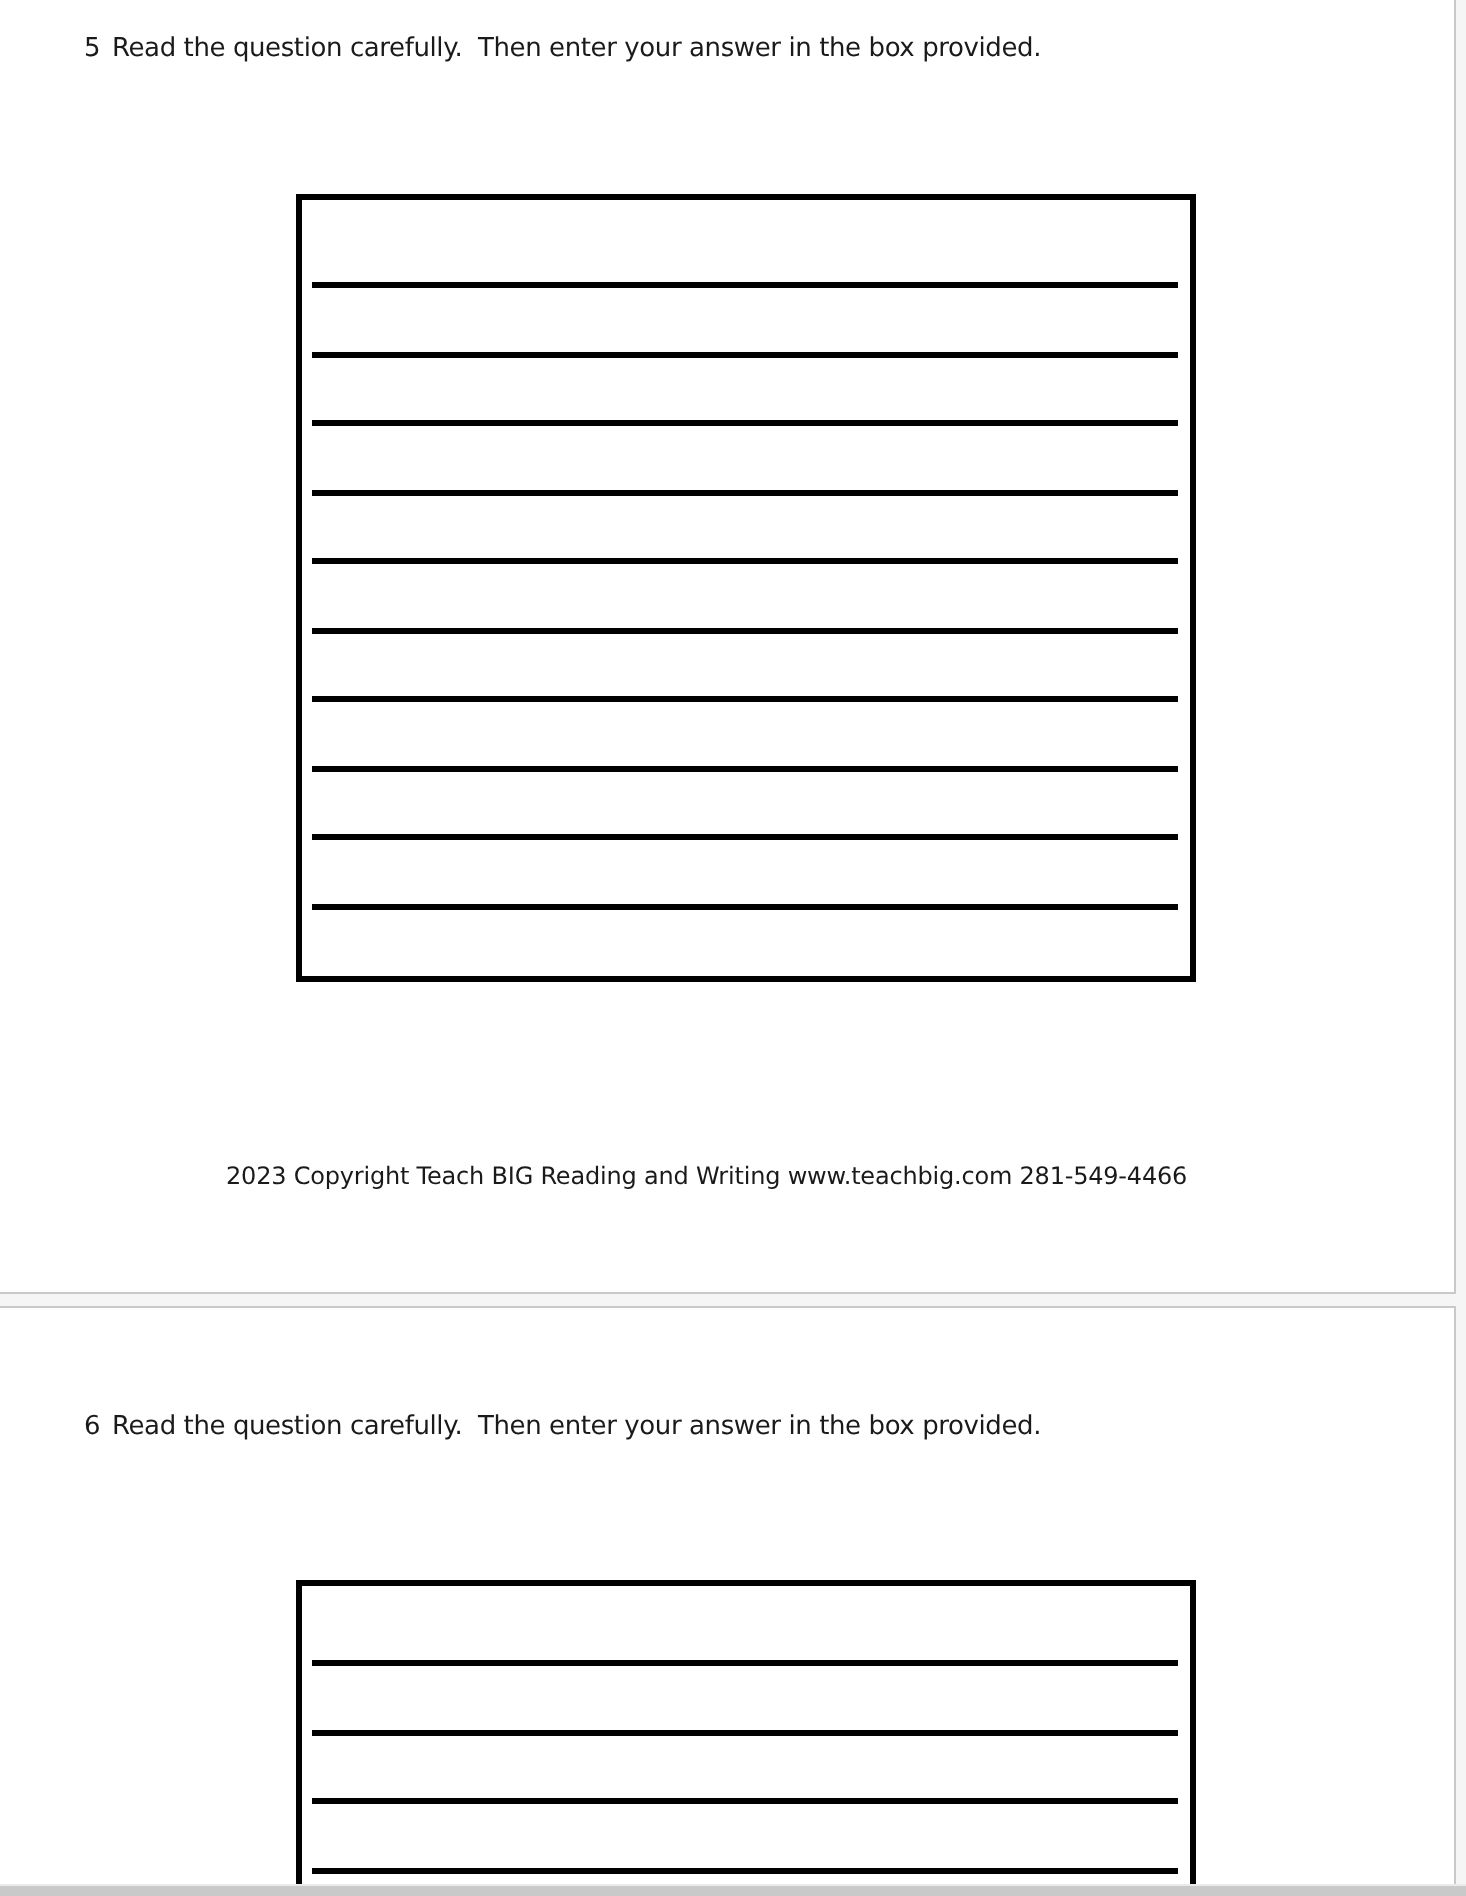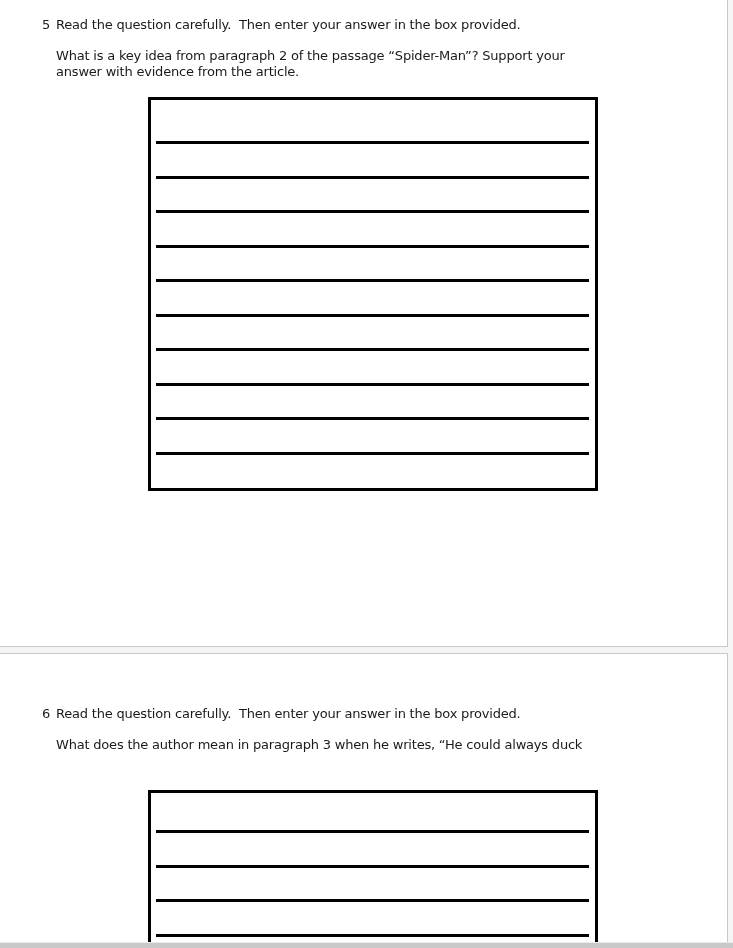--- a/index.html
+++ b/index.html
@@ -78,42 +78,40 @@
   }
 </style>
 </head>
 <body>
 
 <div class="viewport">
 
   <div class="page page-1">
     <div class="txt q-number" style="top:17px">5</div>
     <div class="txt q-text" style="top:17px">Read the question carefully.  Then enter your answer in the box provided.</div>
-    <div class="txt q-text" style="top:48px">What is a key idea from paragraph 2 of the passage “Spider-Man”? Support your</div>
-    <div class="txt q-text" style="top:64px">answer with evidence from the article.</div>
 
     <div class="answer-box box-q5">
         <div class="answer-line"></div>
         <div class="answer-line"></div>
         <div class="answer-line"></div>
         <div class="answer-line"></div>
         <div class="answer-line"></div>
         <div class="answer-line"></div>
         <div class="answer-line"></div>
         <div class="answer-line"></div>
         <div class="answer-line"></div>
         <div class="answer-line"></div>
       </div>
 
+    <div class="footer">2023 Copyright Teach BIG Reading and Writing www.teachbig.com 281-549-4466</div>
   </div>
 
   <div class="page page-2">
     <div class="txt q-number" style="top:52px">6</div>
     <div class="txt q-text" style="top:52px">Read the question carefully.  Then enter your answer in the box provided.</div>
-    <div class="txt q-text" style="top:83px">What does the author mean in paragraph 3 when he writes, “He could always duck</div>
 
     <div class="answer-box box-q6">
         <div class="answer-line"></div>
         <div class="answer-line"></div>
         <div class="answer-line"></div>
         <div class="answer-line"></div>
       </div>
   </div>
 
   <div class="h-scrollbar"></div>

